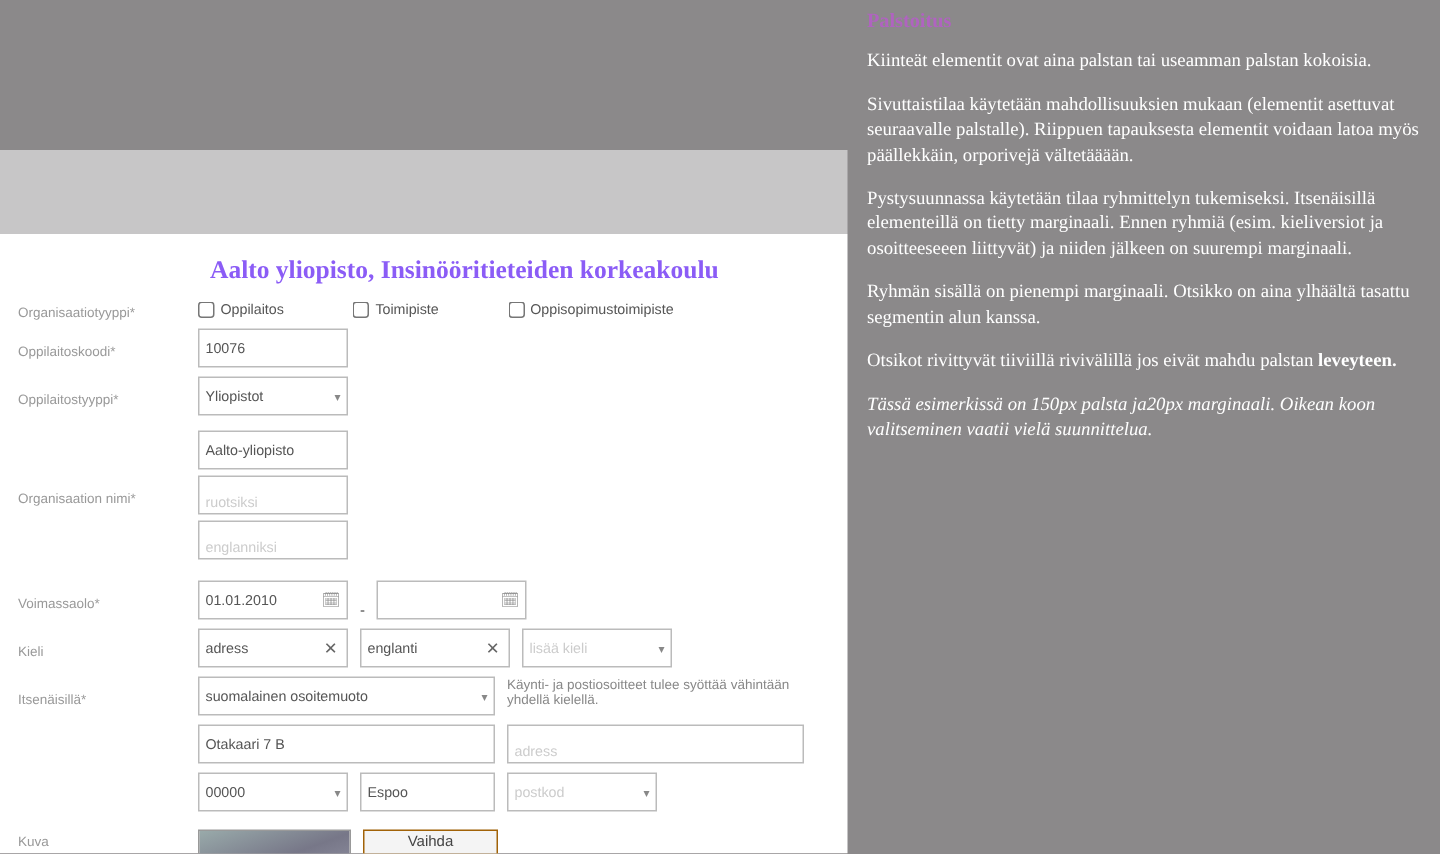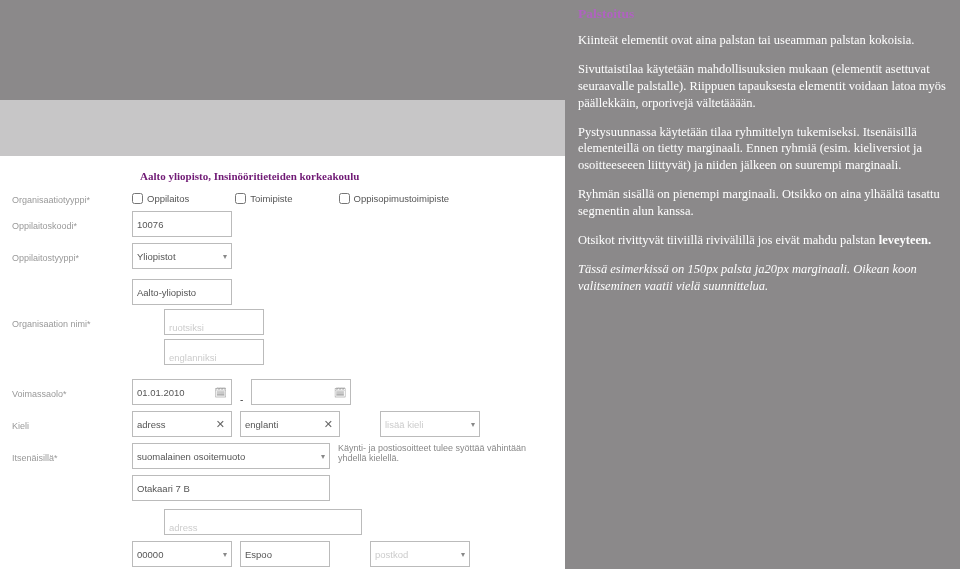--- a/index.html
+++ b/index.html
@@ -22,23 +22,23 @@
     left: 0; top: 156px;
     width: 565px; height: 413px;
     background: #fff;
     padding: 14px 12px 8px 12px;
     font-size: 10px;
     color: #444;
   }
   .form-title {
     margin-left: 128px;
     font-family: Georgia, 'Times New Roman', serif;
-    font-size: 11px;
+    font-size: 17px;
     font-weight: bold;
-    color: #701a75;
+    color: #8b5cf6;
     margin-bottom: 10px;
   }
   .row {
     display: flex;
     align-items: center;
     margin-bottom: 6px;
   }
   .label {
     width: 120px;
     flex: 0 0 120px;
@@ -50,21 +50,21 @@
   .cb { display: flex; align-items: center; gap: 4px; font-size: 9.5px; color: #555; }
   .cb input { width: 11px; height: 11px; }
   .text-input, .select, .pill {
     border: 1px solid #bbb;
     height: 18px;
     padding: 12px 4px;
     font-size: 9.5px;
     color: #555;
     background: #fff;
   }
-  .placeholder { color: #ccc; margin-left: 32px; }
+  .placeholder { color: #ccc; }
   .select { display: flex; align-items: center; justify-content: space-between; gap: 4px; }
   .chev { font-size: 8px; color: #888; }
   .xicon { font-size: 11px; color: #666; padding: 0 2px; }
   .calicon { font-size: 10px; color: #888; }
   .w100 { width: 100px; }
   .w90  { width: 90px; }
   .w200 { width: 198px; }
   .btn {
     border: 1px solid #a16207;
     background: #f4f4f4;

